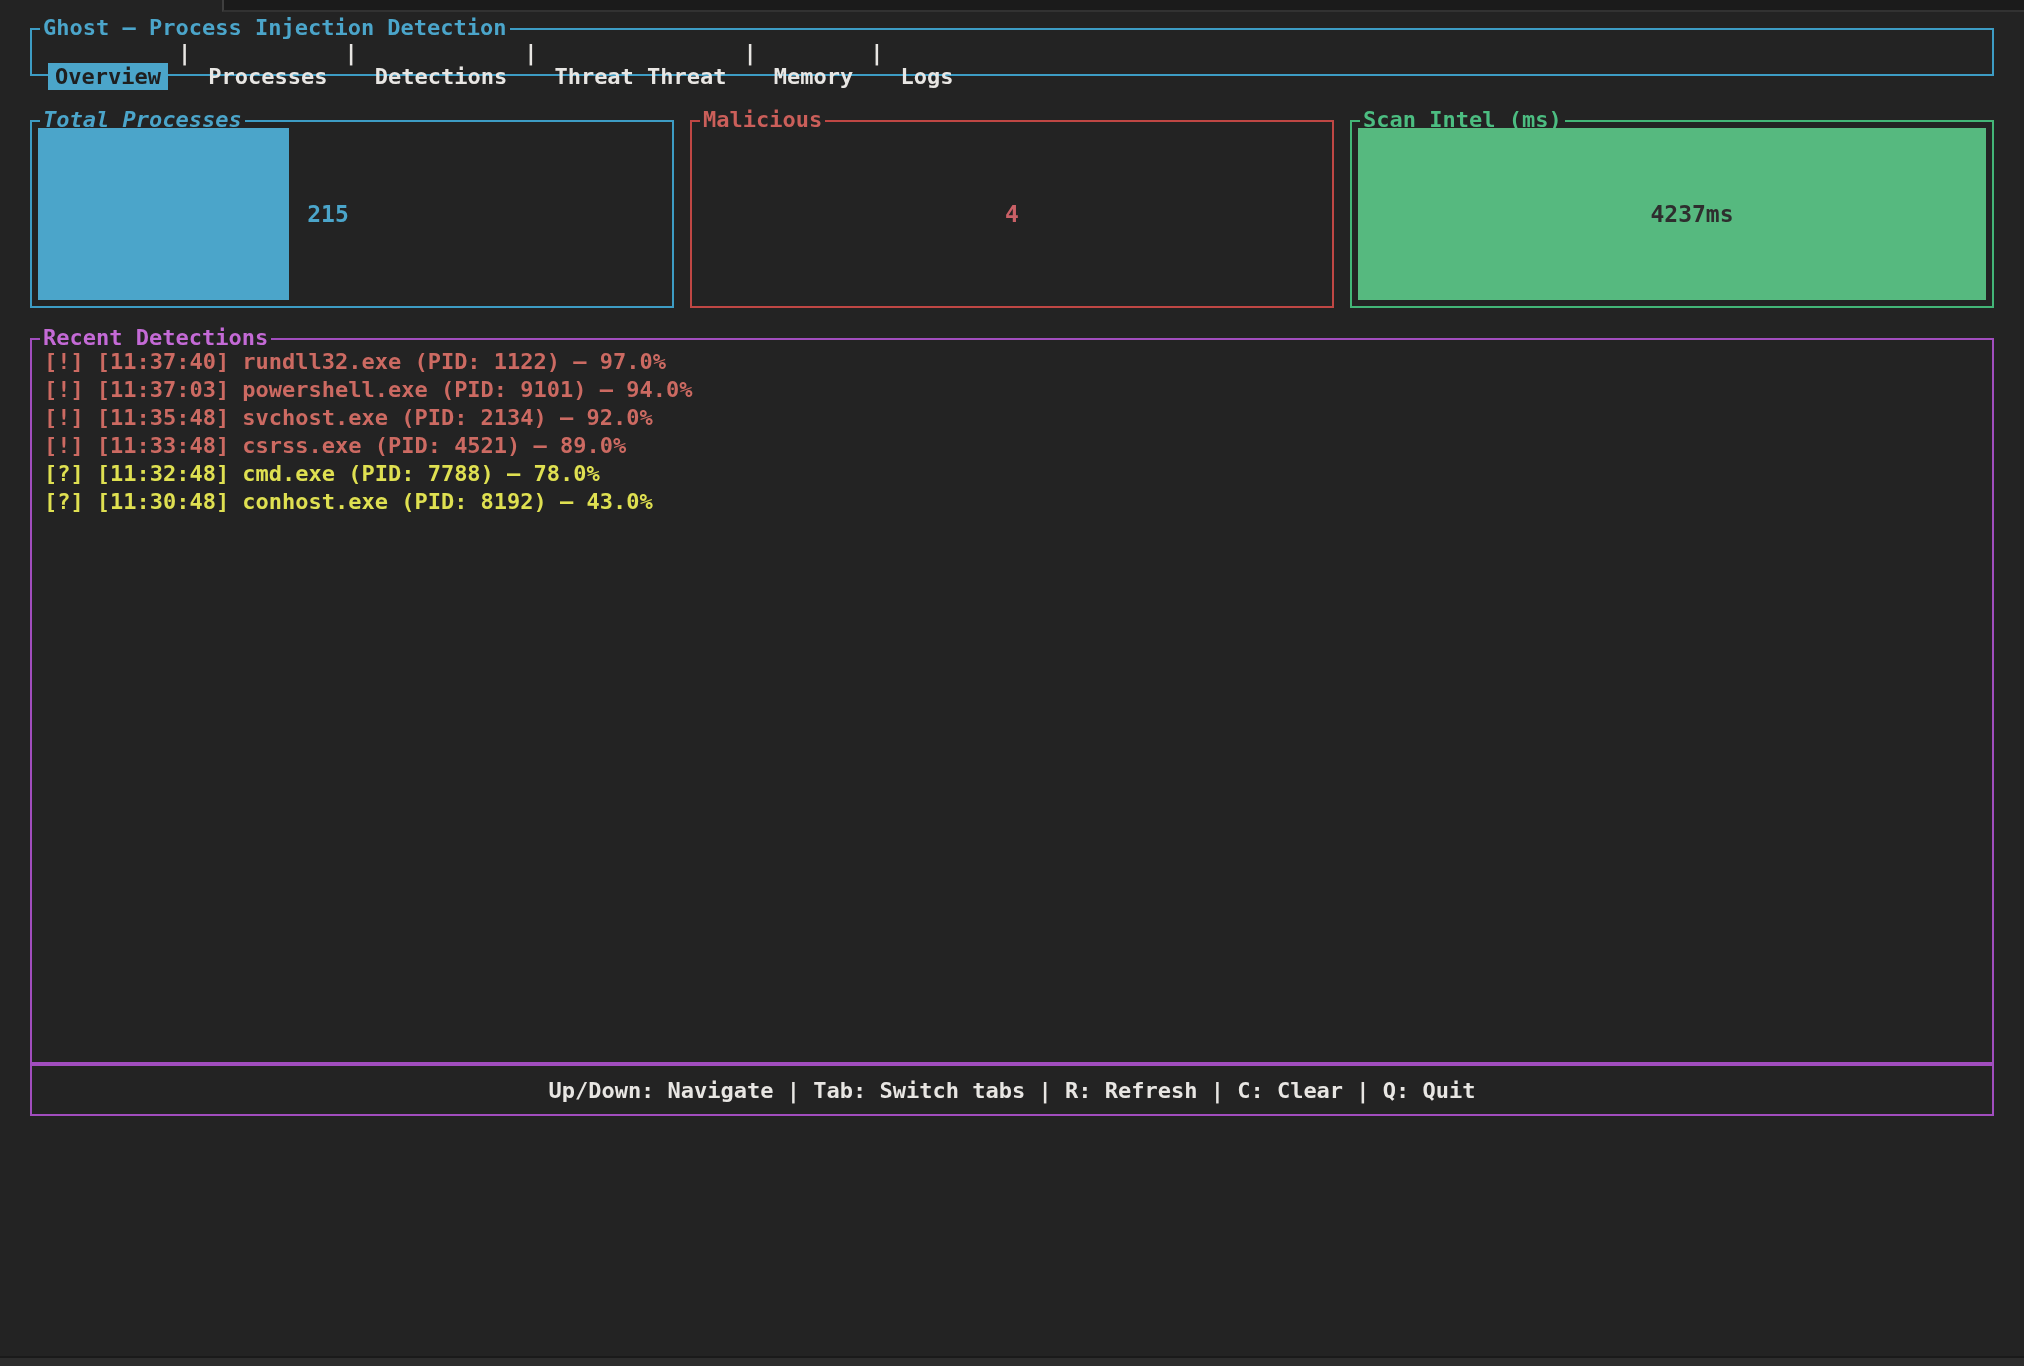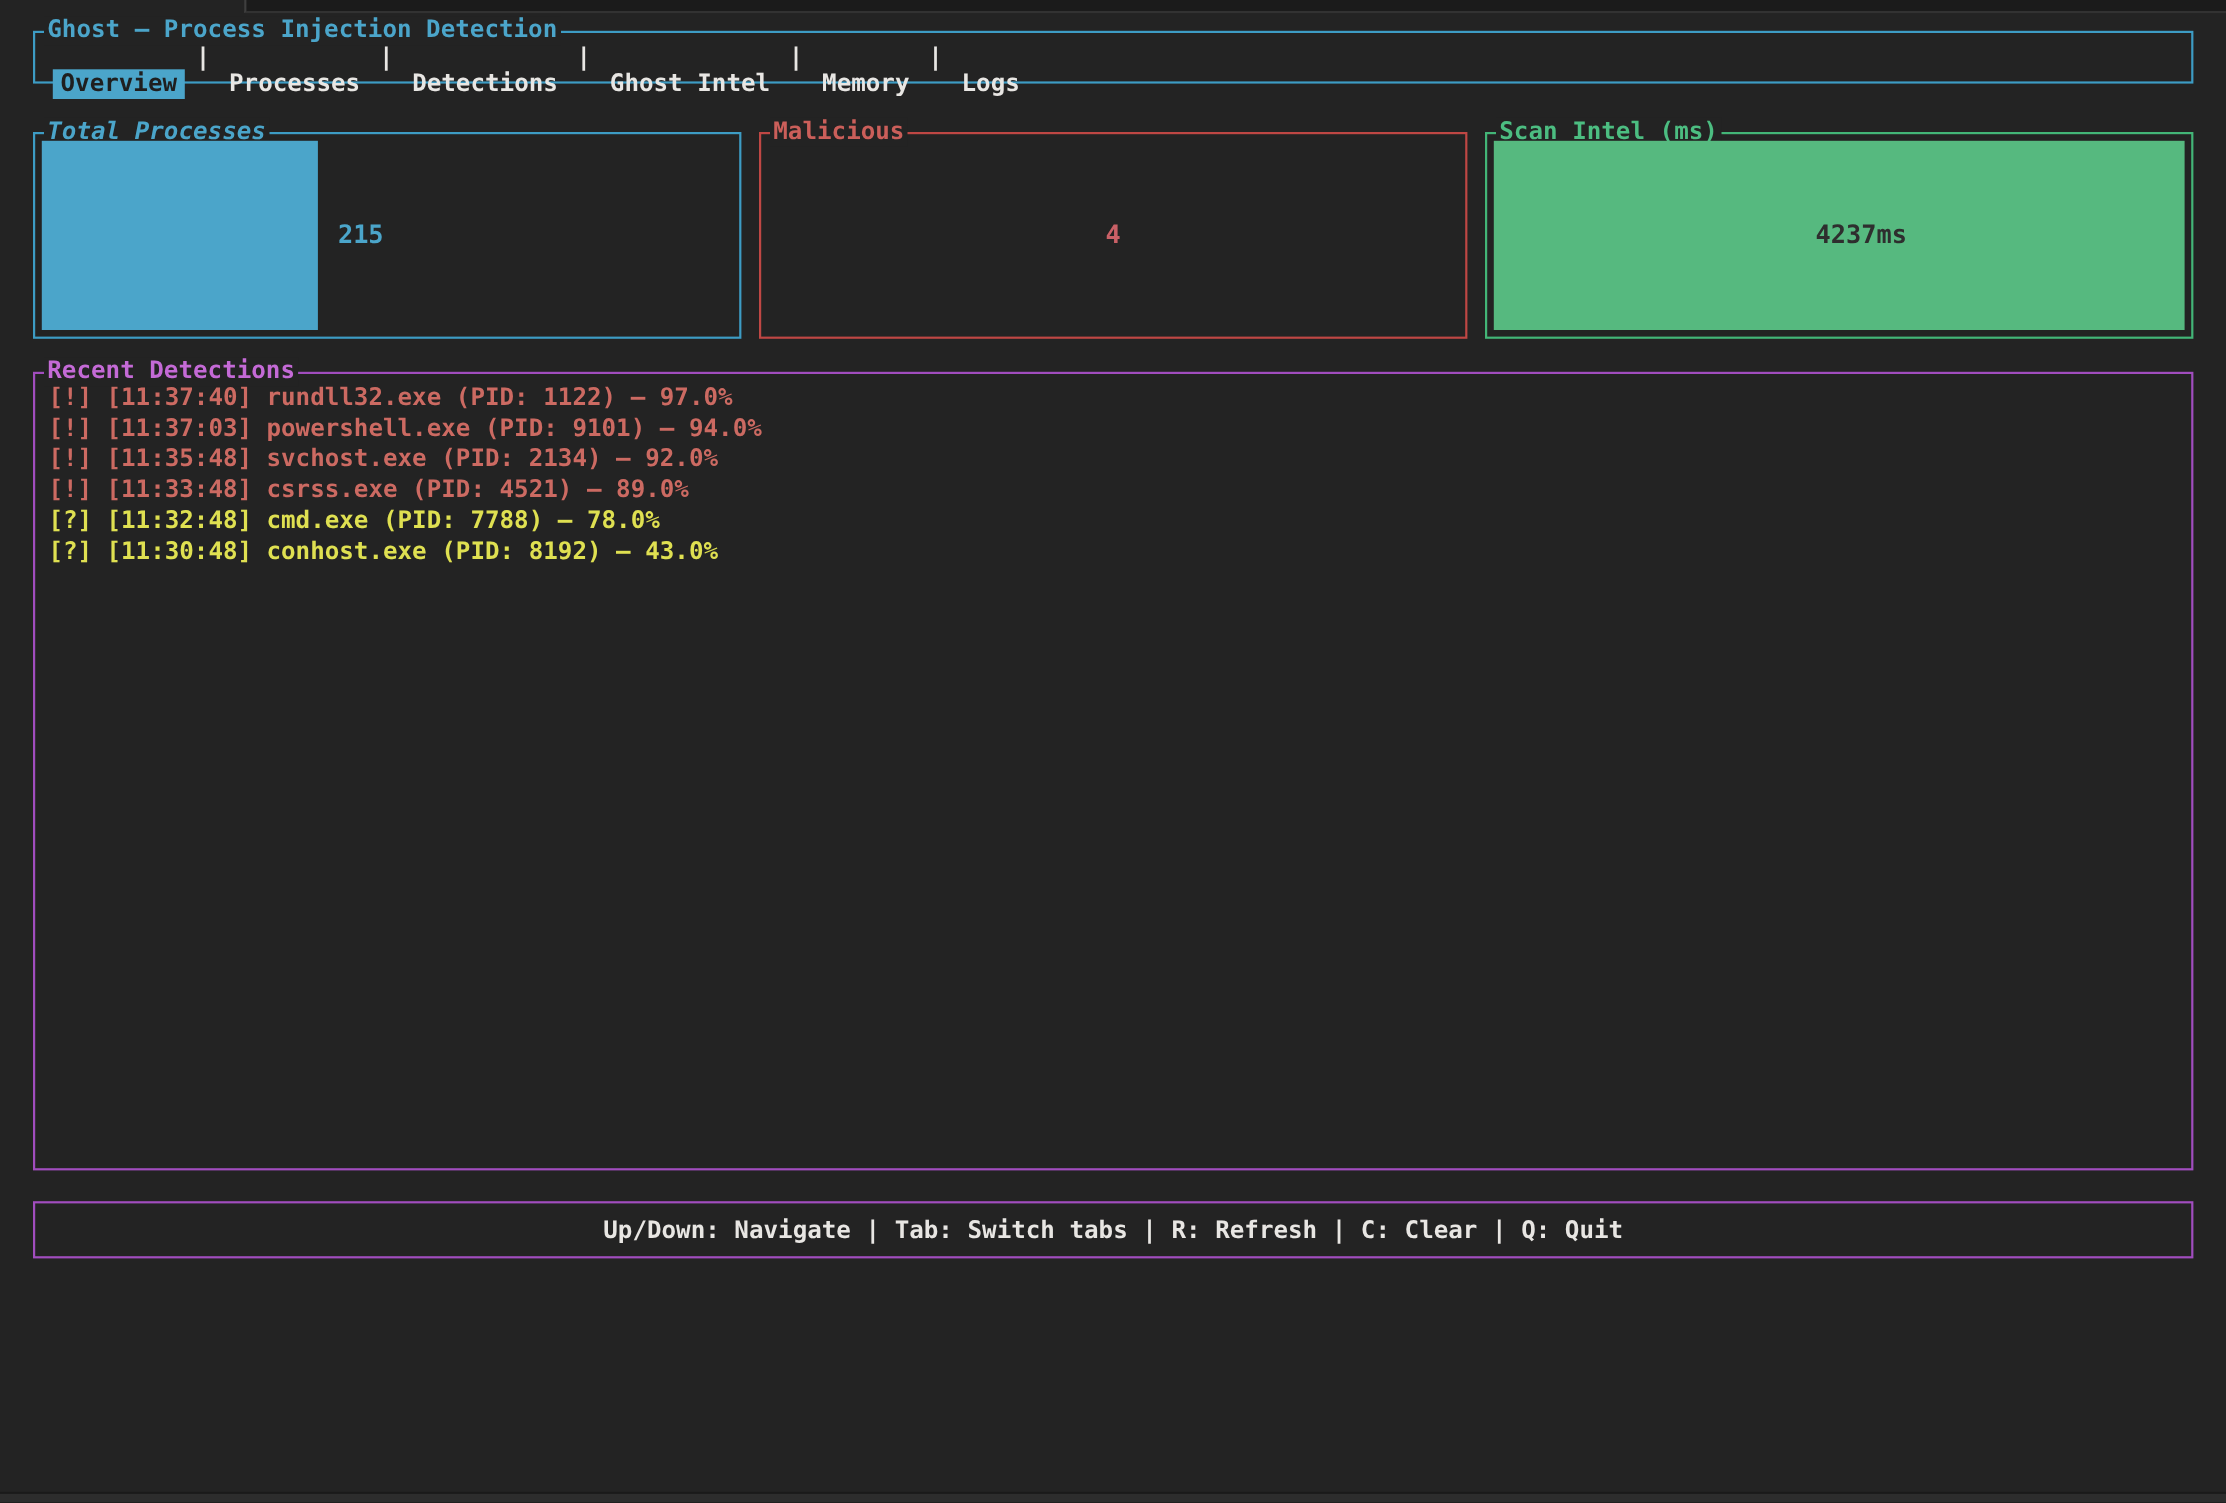--- a/index.html
+++ b/index.html
@@ -78,21 +78,21 @@
   .detections { margin-top:30px; height:726px; border-color:var(--purple_border); padding:8px 12px; }
   .detections .legend { color:var(--purple_label); }
   .det-row { font-size:22px; line-height:28px; white-space:pre; }
   .det-row span { margin-right:13px; }
   .det-row span:last-child { margin-right:0; }
   .sev-malicious { color:var(--salmon); }
   .sev-suspicious { color:var(--yellow); }
 
   
   .helpbar {
-    margin-top:28px; height:52px; border-color:var(--purple_border);
+    margin-top:0; height:52px; border-color:var(--purple_border);
     display:flex; align-items:center; justify-content:center;
   }
   .help-text { color:var(--white); font-size:22px; }
 
   
   .bottom-strip {
     position:absolute; left:0; bottom:0; width:100%; height:10px;
     background:#2d2d2d; border-top:2px solid #1a1a1a;
   }
 </style>
@@ -109,21 +109,21 @@
 
     <div class="panel tabbar">
       <span class="legend">Ghost — Process Injection Detection</span>
       <div class="tabs-row">
         <span class="tab active">Overview</span>
         <span class="tab-sep">|</span>
         <span class="tab">Processes</span>
         <span class="tab-sep">|</span>
         <span class="tab">Detections</span>
         <span class="tab-sep">|</span>
-        <span class="tab">Ghost Intel</span>
+        <span class="tab">Threat Threat</span>
         <span class="tab-sep">|</span>
         <span class="tab">Memory</span>
         <span class="tab-sep">|</span>
         <span class="tab">Logs</span>
       </div>
     </div>
 
     <div class="stats-row">
 
       <div class="panel stat stat-total">

